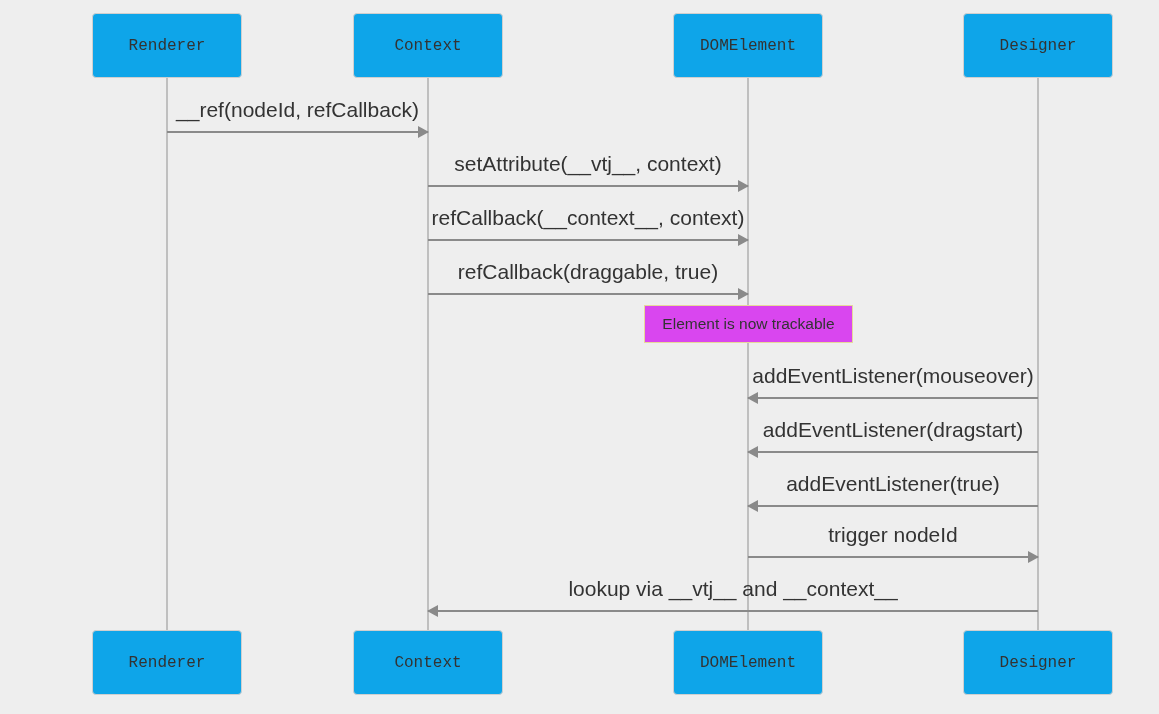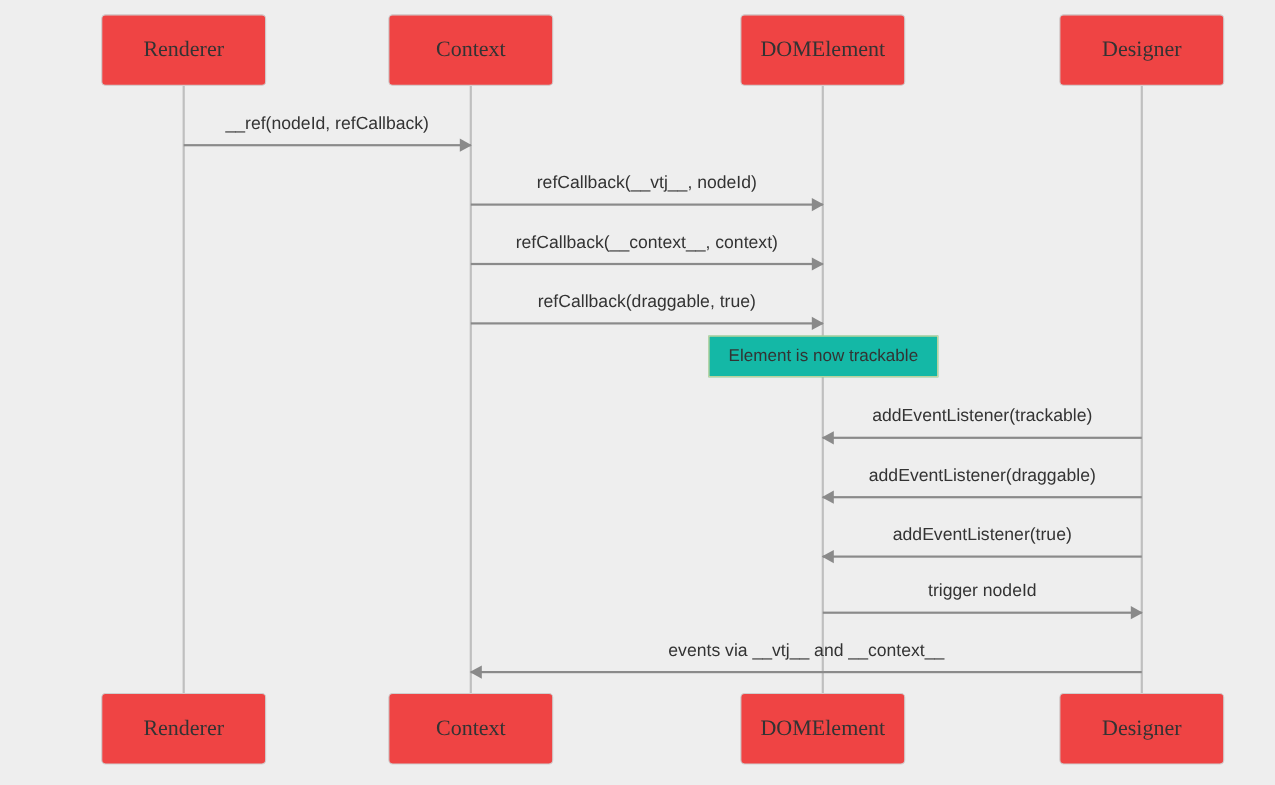--- a/index.html
+++ b/index.html
@@ -25,50 +25,50 @@
     position: absolute;
     width: 2px;
     background: #bfbfbf;
     top: 78px;
     height: 552px;
   }
   .participant-box {
     position: absolute;
     width: 150px;
     height: 65px;
-    background: #ef4444;
+    background: #0ea5e9;
     border: 1px solid #cfcfcf;
     border-radius: 4px;
     box-sizing: border-box;
     display: flex;
     align-items: center;
     justify-content: center;
     color: #333333;
-    font-size: 20px;
-    font-family: Liberation Serif, serif;
+    font-size: 16px;
+    font-family: Liberation Mono, monospace;
   }
   .msg {
     position: absolute;
     height: 0;
   }
   .msg-line {
     position: absolute;
     left: 0;
     top: 0;
     height: 2px;
     background: #8a8a8a;
     width: 100%;
   }
   .msg-label {
     position: absolute;
     left: 0;
     width: 100%;
     bottom: 9px;
     text-align: center;
-    font-size: 16px;
+    font-size: 21px;
     color: #333333;
     white-space: nowrap;
     font-family: "Liberation Sans", sans-serif;
   }
   .arrow-head {
     position: absolute;
     top: -5px;
     width: 0;
     height: 0;
     border-top: 6px solid transparent;
@@ -77,21 +77,21 @@
   .arrow-right .arrow-head {
     right: -1px;
     border-left: 11px solid #8a8a8a;
   }
   .arrow-left .arrow-head {
     left: -1px;
     border-right: 11px solid #8a8a8a;
   }
   .note {
     position: absolute;
-    background: #14b8a6;
+    background: #d946ef;
     border: 1px solid #e6d99a;
     box-sizing: border-box;
     display: flex;
     align-items: center;
     justify-content: center;
     font-size: 15.5px;
     color: #333333;
     padding: 0 14px;
     white-space: nowrap;
     font-family: "Liberation Sans", sans-serif;
@@ -120,63 +120,63 @@
     <span>Designer</span>
   </div>
 
   <div class="msg arrow-right" style="left:167px; top:131px; width:261px;">
     <div class="msg-label">__ref(nodeId, refCallback)</div>
     <div class="msg-line"></div>
     <div class="arrow-head"></div>
   </div>
 
   <div class="msg arrow-right" style="left:428px; top:185px; width:320px;">
-    <div class="msg-label">refCallback(__vtj__, nodeId)</div>
+    <div class="msg-label">setAttribute(__vtj__, context)</div>
     <div class="msg-line"></div>
     <div class="arrow-head"></div>
   </div>
 
   <div class="msg arrow-right" style="left:428px; top:239px; width:320px;">
     <div class="msg-label">refCallback(__context__, context)</div>
     <div class="msg-line"></div>
     <div class="arrow-head"></div>
   </div>
 
   <div class="msg arrow-right" style="left:428px; top:293px; width:320px;">
     <div class="msg-label">refCallback(draggable, true)</div>
     <div class="msg-line"></div>
     <div class="arrow-head"></div>
   </div>
 
   <div class="msg arrow-left" style="left:748px; top:397px; width:290px;">
-    <div class="msg-label">addEventListener(trackable)</div>
+    <div class="msg-label">addEventListener(mouseover)</div>
     <div class="msg-line"></div>
     <div class="arrow-head"></div>
   </div>
 
   <div class="msg arrow-left" style="left:748px; top:451px; width:290px;">
-    <div class="msg-label">addEventListener(draggable)</div>
+    <div class="msg-label">addEventListener(dragstart)</div>
     <div class="msg-line"></div>
     <div class="arrow-head"></div>
   </div>
 
   <div class="msg arrow-left" style="left:748px; top:505px; width:290px;">
     <div class="msg-label">addEventListener(true)</div>
     <div class="msg-line"></div>
     <div class="arrow-head"></div>
   </div>
 
   <div class="msg arrow-right" style="left:748px; top:556px; width:290px;">
     <div class="msg-label">trigger nodeId</div>
     <div class="msg-line"></div>
     <div class="arrow-head"></div>
   </div>
 
   <div class="msg arrow-left" style="left:428px; top:610px; width:610px;">
-    <div class="msg-label">events via __vtj__ and __context__</div>
+    <div class="msg-label">lookup via __vtj__ and __context__</div>
     <div class="msg-line"></div>
     <div class="arrow-head"></div>
   </div>
 
   <div class="note" style="left:644px; top:305px; width:209px; height:38px;">
     <span>Element is now trackable</span>
   </div>
 
   <div class="participant-box" style="left:92px; top:630px;">
     <span>Renderer</span>

